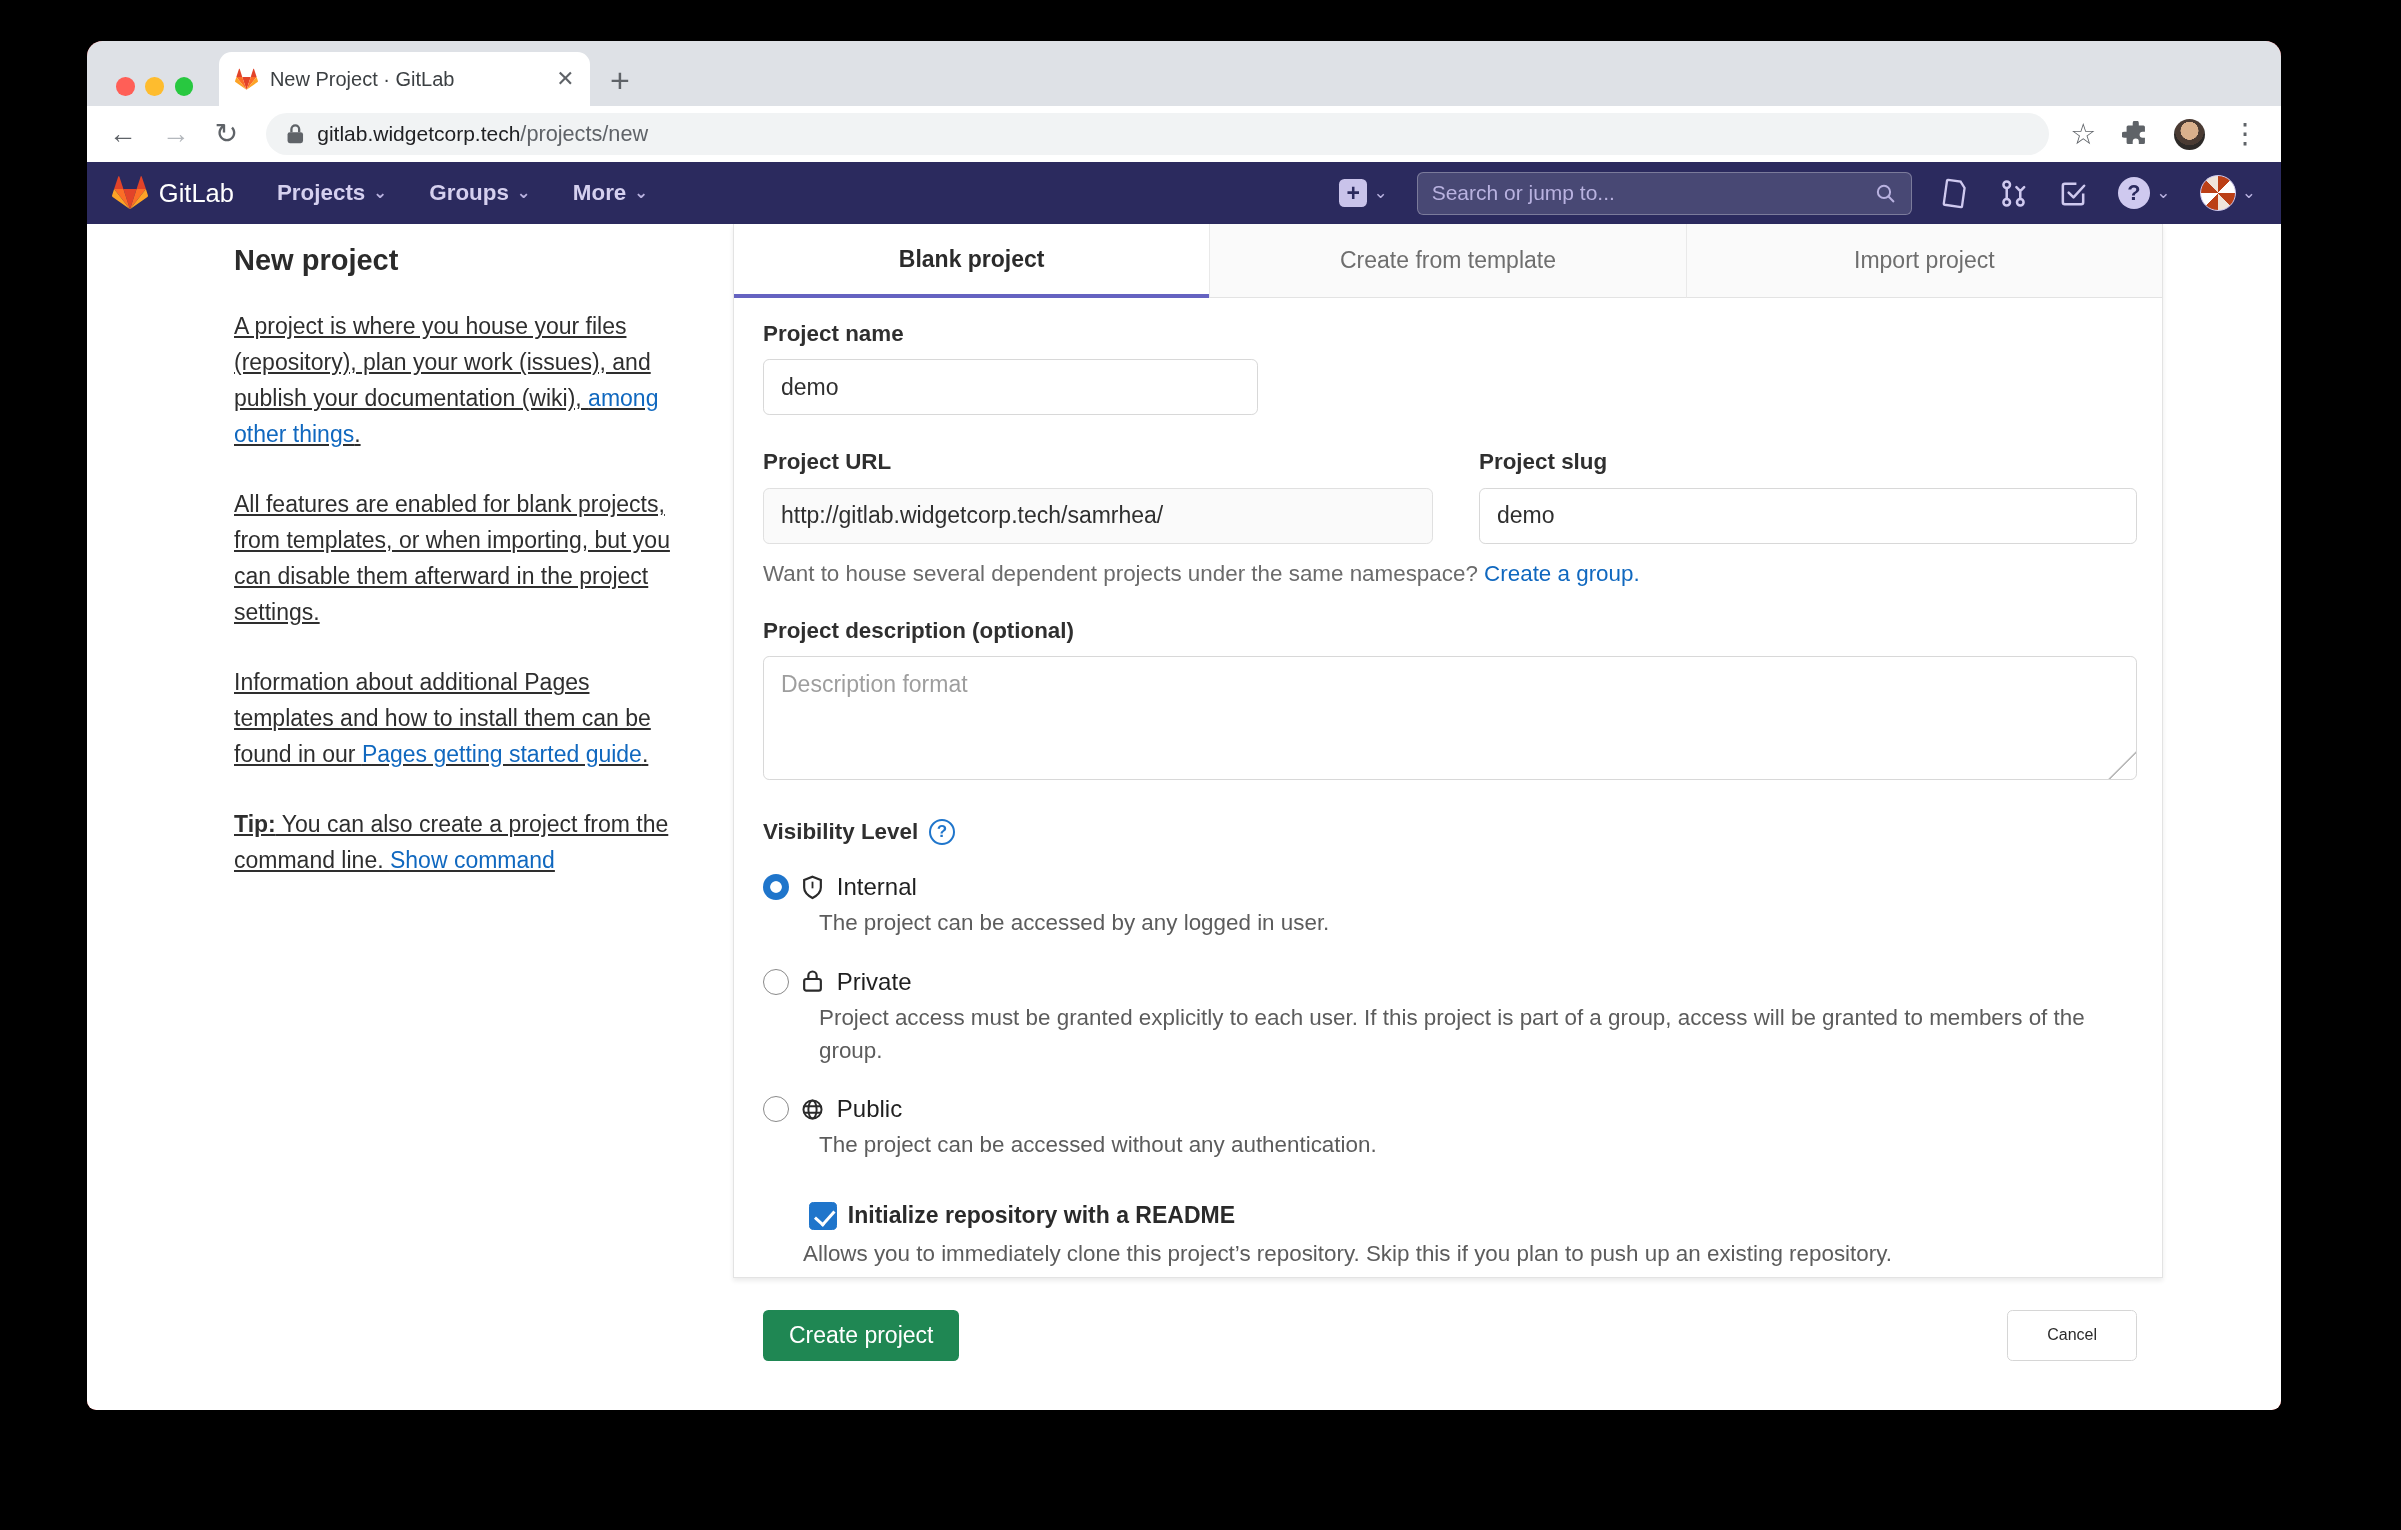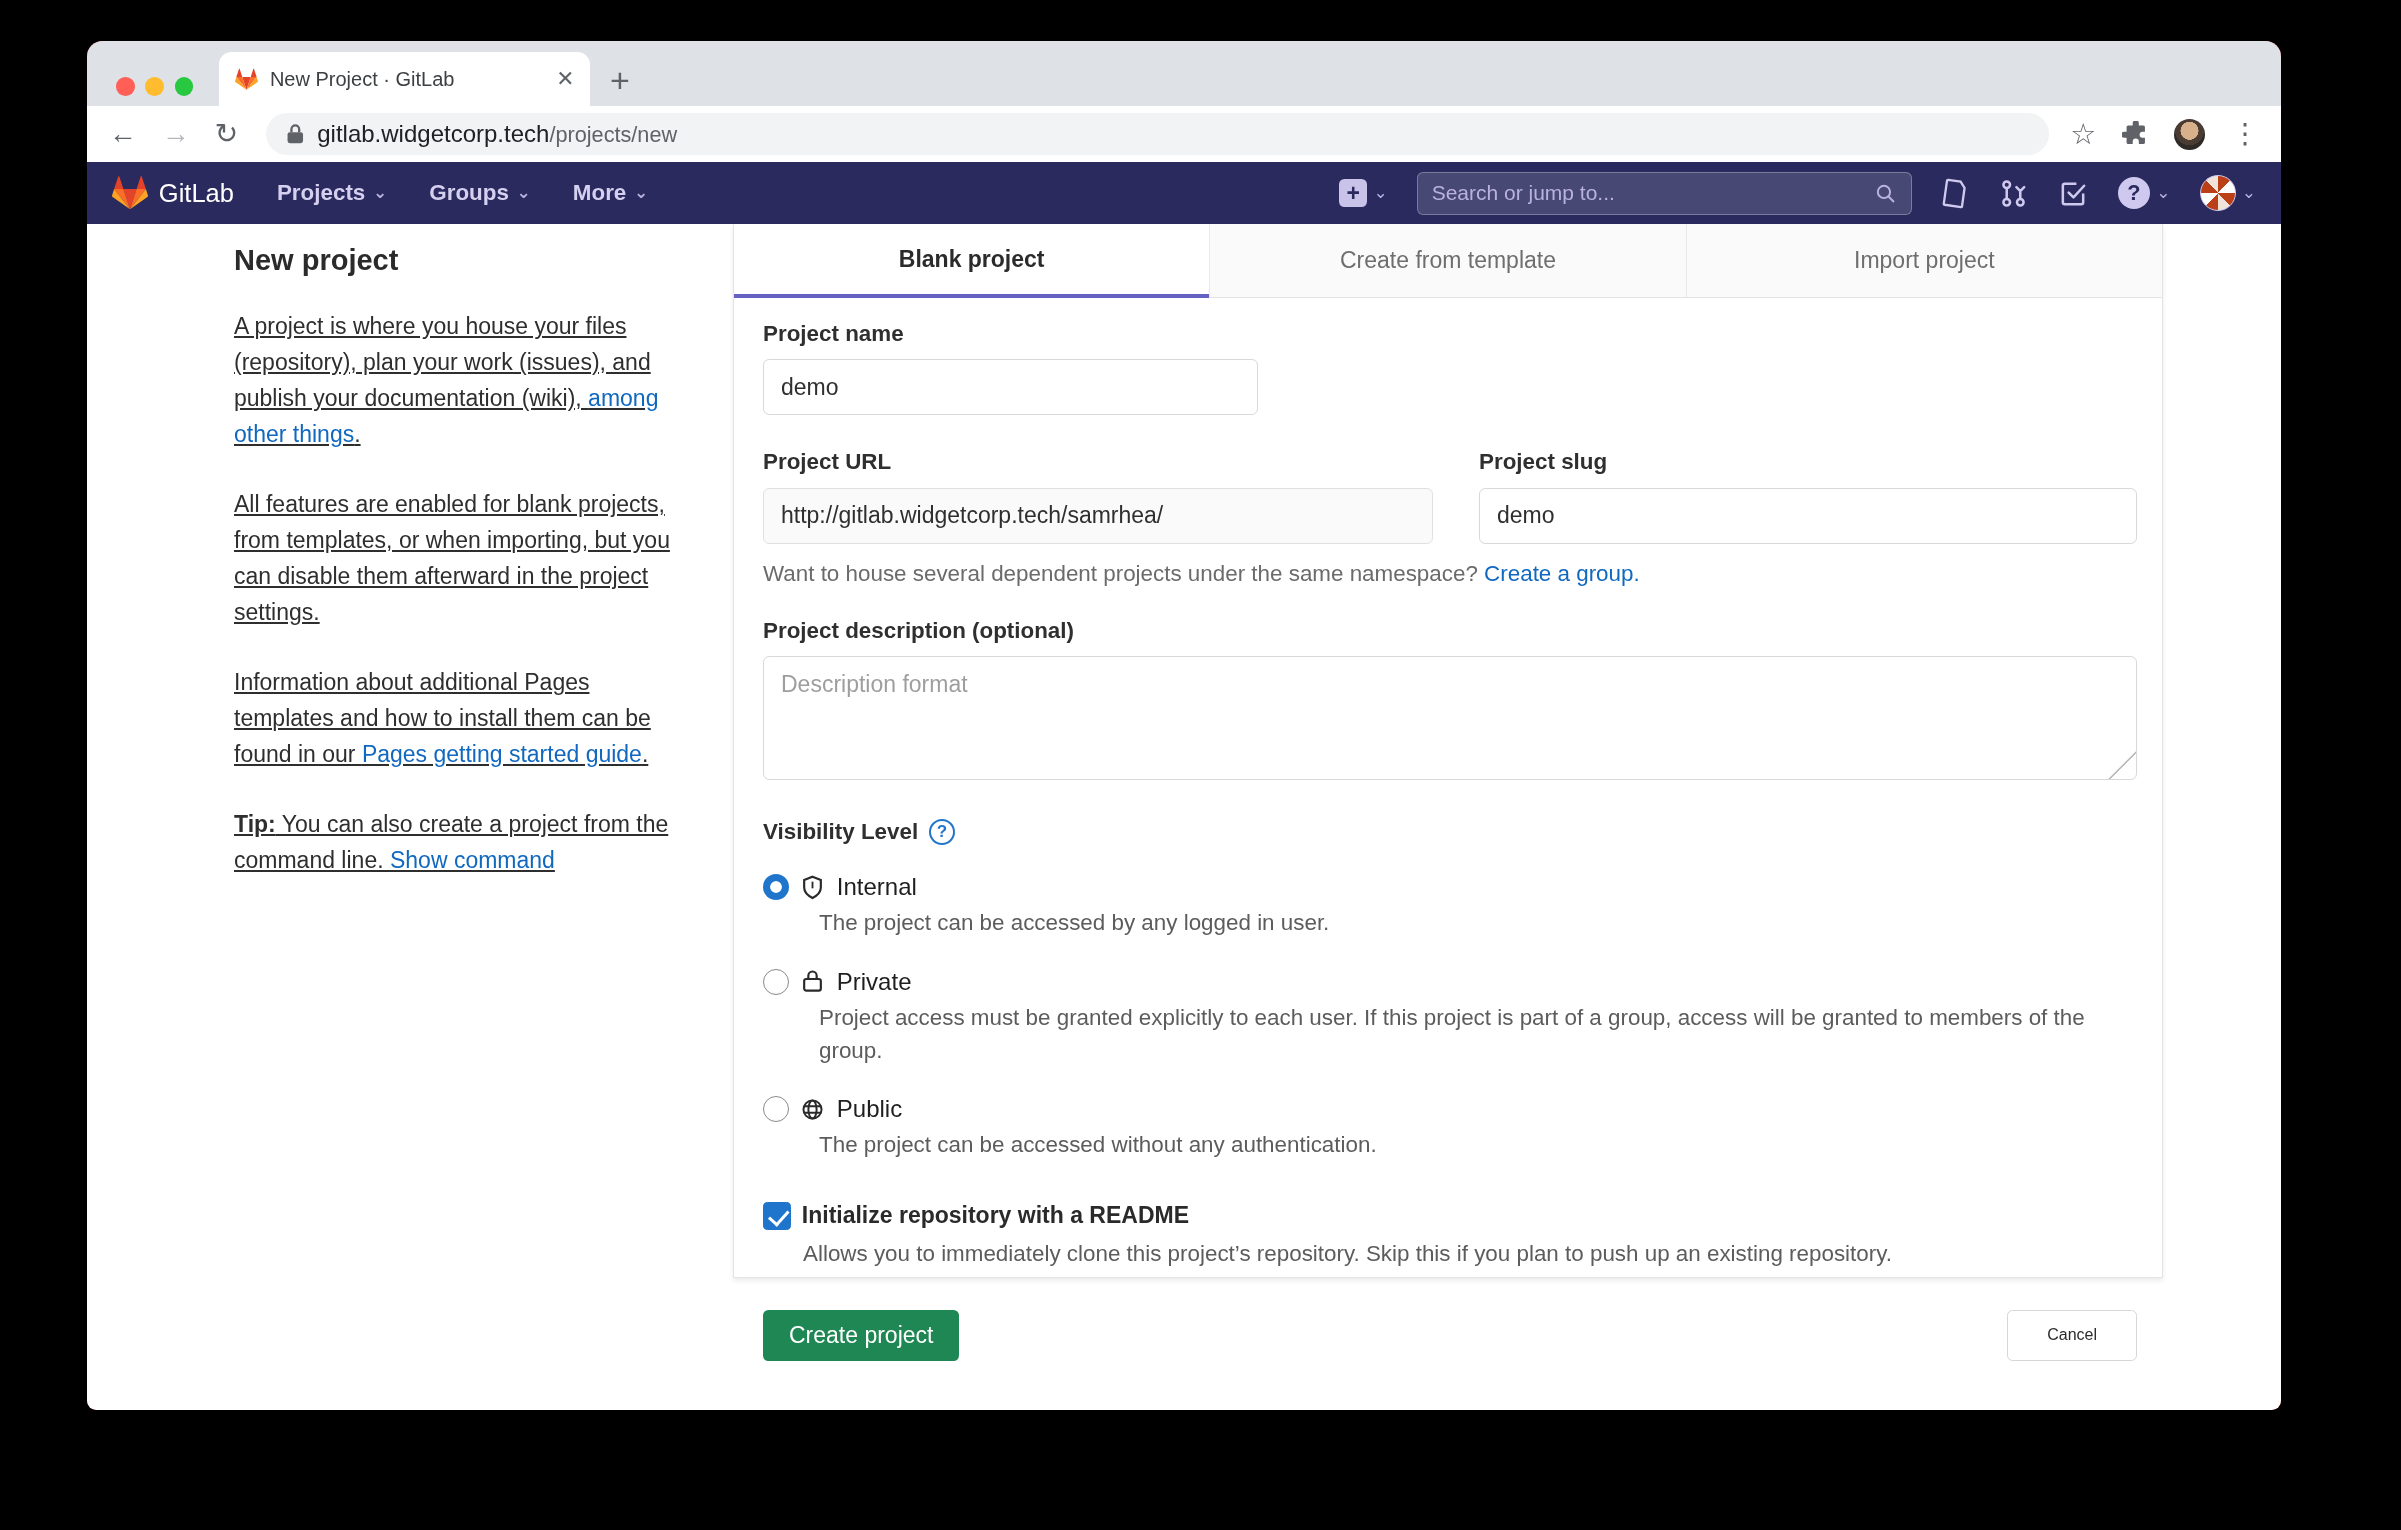--- a/index.html
+++ b/index.html
@@ -28,21 +28,21 @@
   .tab-title{font-size:20px;color:#3c4043;flex:1;white-space:nowrap;overflow:hidden;}
   .tab-close{font-size:21.7px;color:#5f6368;line-height:1;}
   .newtab{font-size:34px;color:#5f6368;margin:0 0 9.3px 20px;line-height:1;font-weight:300;}
 
   
   .urlbar{height:56px;background:#fff;display:flex;align-items:center;padding:0 21.7px;}
   .nav-ic{font-size:28px;color:#5f6368;margin-right:25px;line-height:1;}
   .nav-ic.disabled{color:#b4b8bd;}
   .url-pill{flex:1;height:42px;background:#f1f3f4;border-radius:21px;display:flex;align-items:center;
     padding:0 20px;gap:12.4px;margin:0 21.7px 0 3.1px;}
-  .url-domain{font-size:24px;color:#202124;}
+  .url-domain{font-size:21px;color:#202124;}
   .url-path{font-size:21.7px;color:#5f6368;}
   .right-ic{display:flex;align-items:center;gap:26px;}
   .star{font-size:29px;color:#5f6368;line-height:1;}
   .kebab{font-size:28px;color:#5f6368;line-height:1;letter-spacing:0;}
   .chrome-avatar{width:31px;height:31px;border-radius:50%;
     background:radial-gradient(circle at 50% 38%,#d9b08c 0 36%,#4a3b33 37% 58%,#2d2a28 59% 100%);}
 
   
   .navbar{height:62px;background:var(--navbar-bg);display:flex;align-items:center;padding:0 25px;}
   .brand{display:flex;align-items:center;gap:10.8px;}
@@ -100,21 +100,21 @@
   .vis-head .flabel{margin-bottom:0;}
   .qmark{width:26px;height:26px;border-radius:50%;border:2.3px solid var(--select-blue);color:var(--select-blue);
     font-size:17px;font-weight:700;display:flex;align-items:center;justify-content:center;}
   .opt{margin-top:28px;}
   .opt-line{display:flex;align-items:center;gap:12.4px;}
   .radio{width:26px;height:26px;border-radius:50%;border:1.5px solid #8a8a8a;background:#fff;flex:none;}
   .opt.checked .radio{border:none;background:radial-gradient(circle,#fff 0 5.4px,var(--select-blue) 6.2px);}
   .opt-label{font-size:24px;color:#1f1f1f;}
   .opt-desc{font-size:22.4px;color:#5c5c5c;line-height:32.5px;margin-top:6.2px;padding-left:56px;max-width:1362px;}
   .readme{margin-top:40px;}
-  .readme-line{display:flex;align-items:center;gap:10.8px;}
+  .readme-line{display:flex;align-items:center;gap:10.8px;margin-left:46px;}
   .checkbox{width:28px;height:28px;border-radius:4.6px;border:1.5px solid #8a8a8a;background:#fff;position:relative;flex:none;}
   .readme.checked .checkbox{background:var(--select-blue);border-color:var(--select-blue);}
   .readme.checked .checkbox:after{content:"";position:absolute;left:8.5px;top:3.1px;width:8.5px;height:15.5px;
     border:solid #fff;border-width:0 3.1px 3.1px 0;transform:rotate(42deg);}
   .readme-label{font-size:23px;font-weight:700;color:#2a2a2a;}
   .readme-desc{font-size:22.4px;color:#5c5c5c;margin-top:10.8px;padding-left:40px;}
   .btnrow{display:flex;justify-content:space-between;align-items:center;margin-top:43px;}
   .btn-create{background:var(--accent-green);color:#fff;border:none;border-radius:5.4px;height:51px;
     padding:0 26px;font-size:23px;font-family:inherit;}
   .btn-cancel{background:#fff;color:#2b2b2b;border:0.8px solid #d6d6d6;border-radius:5.4px;height:51px;

